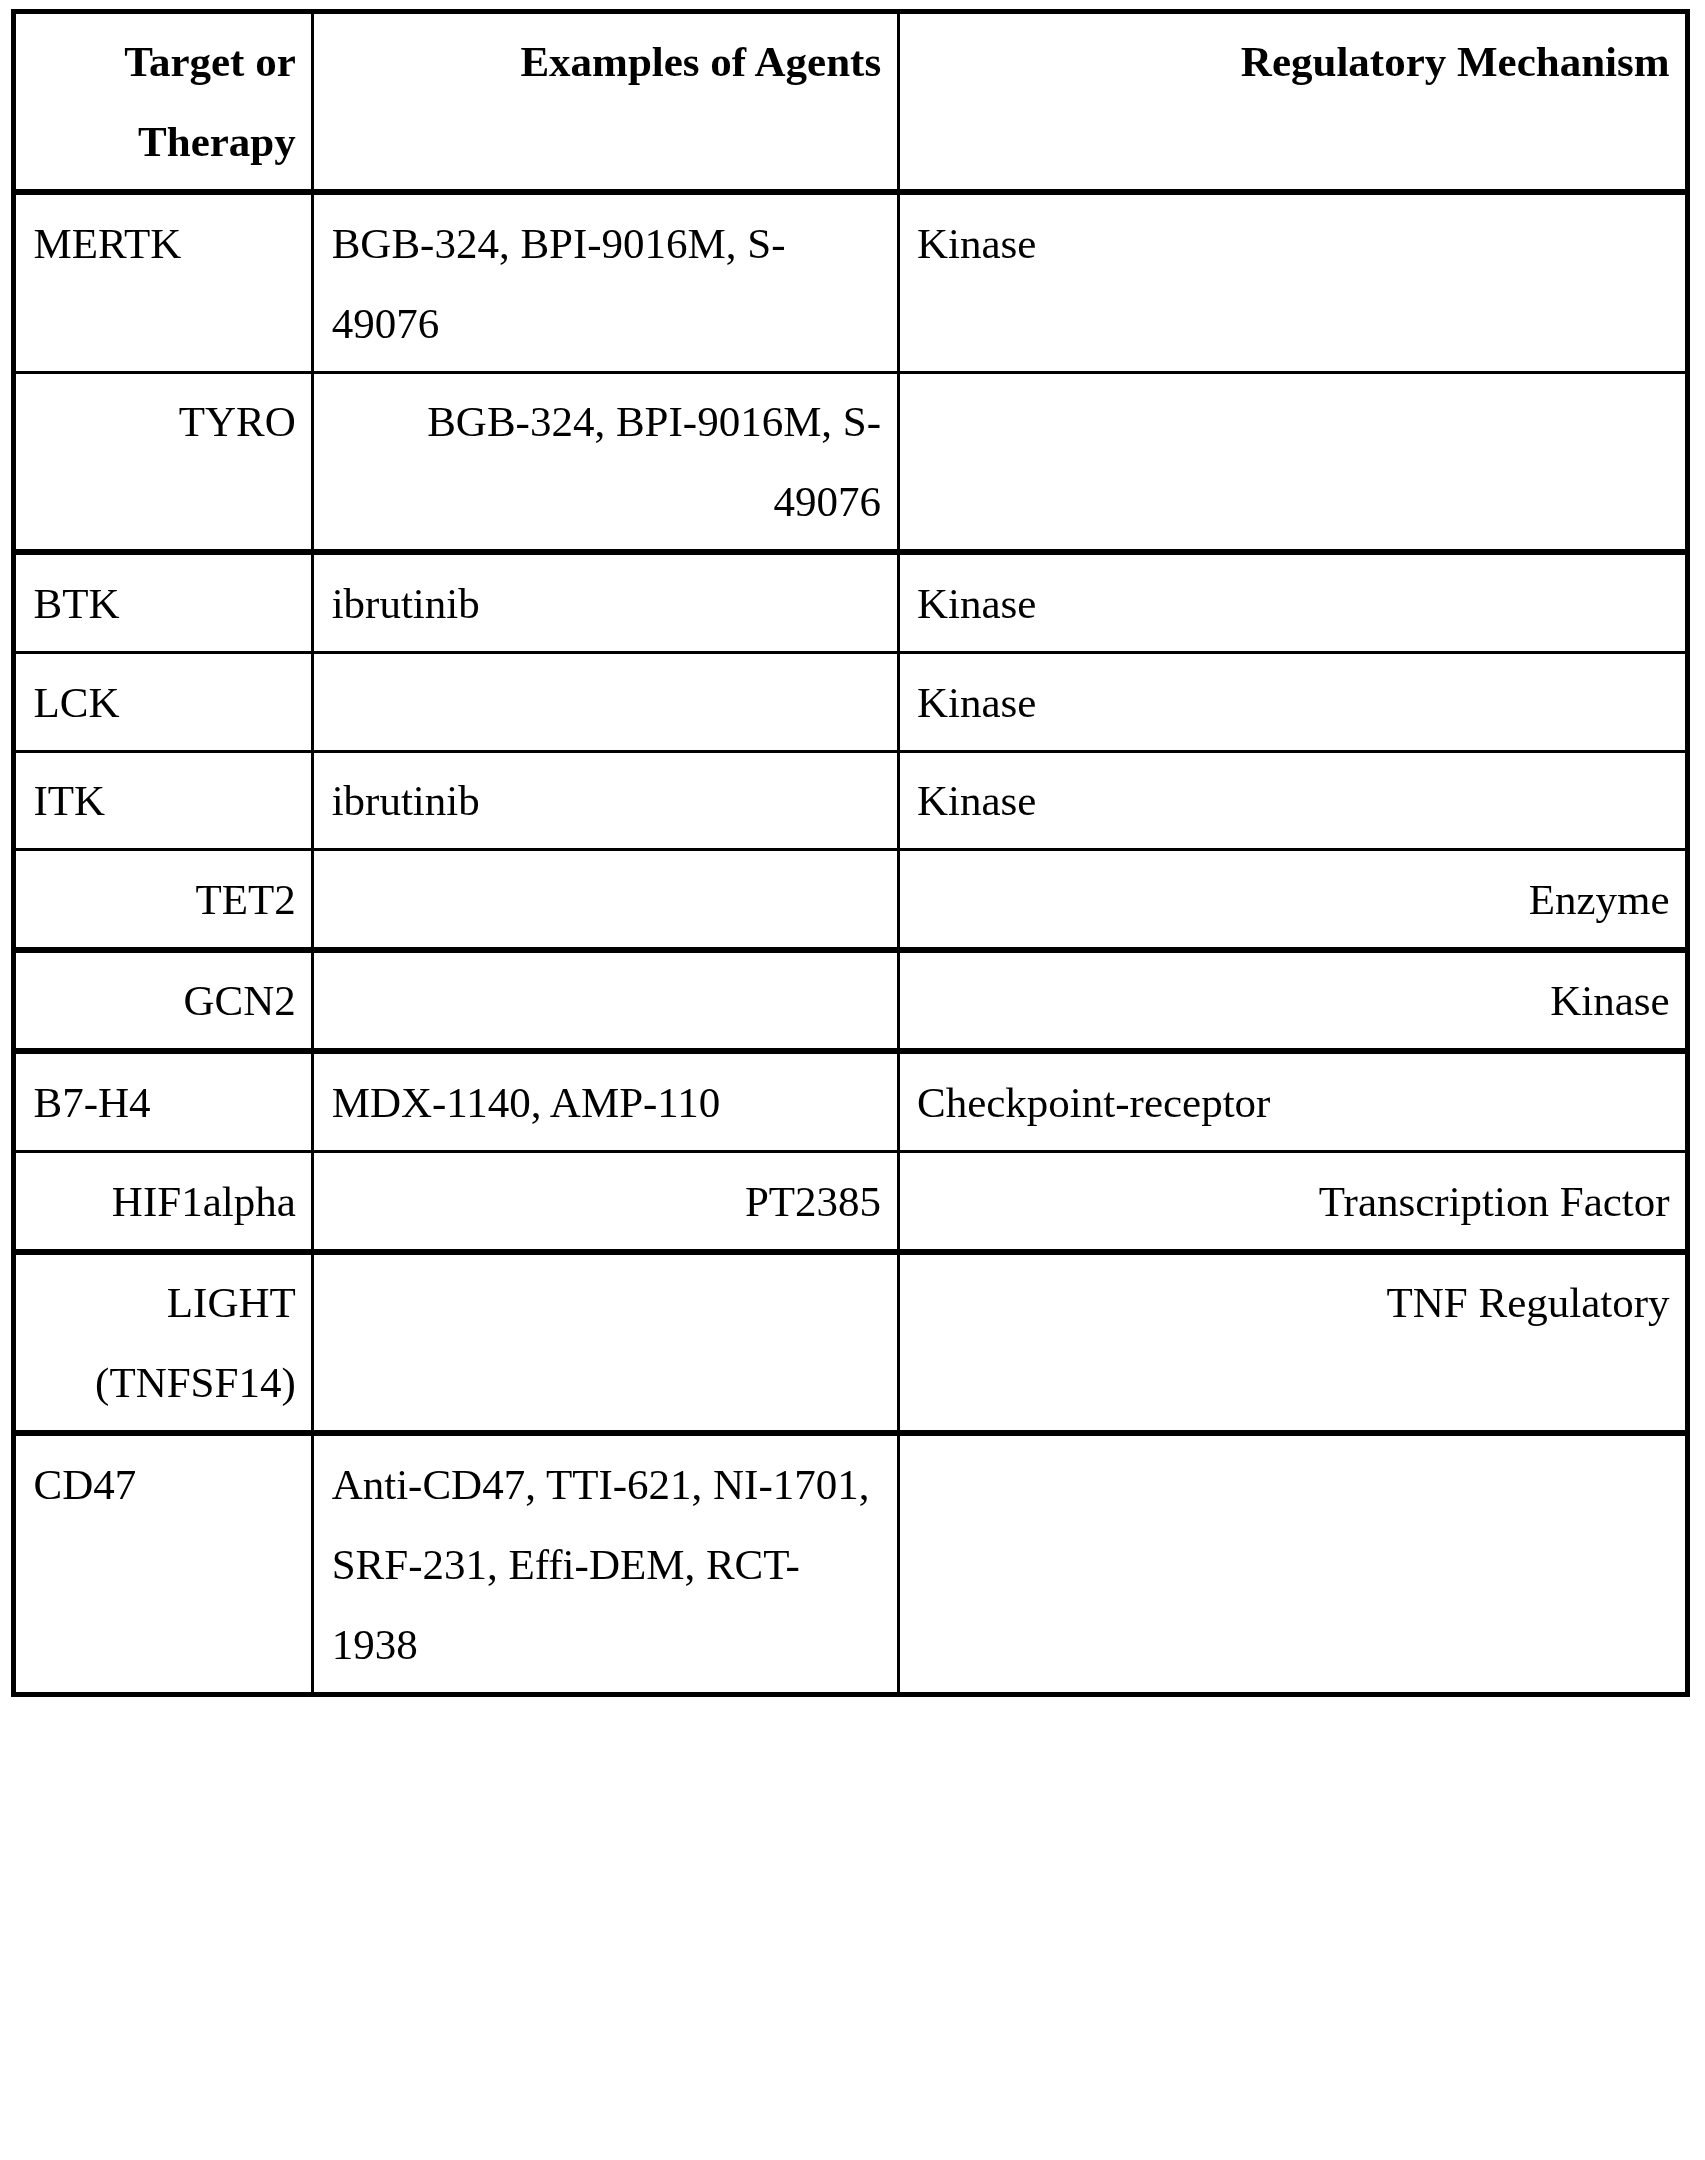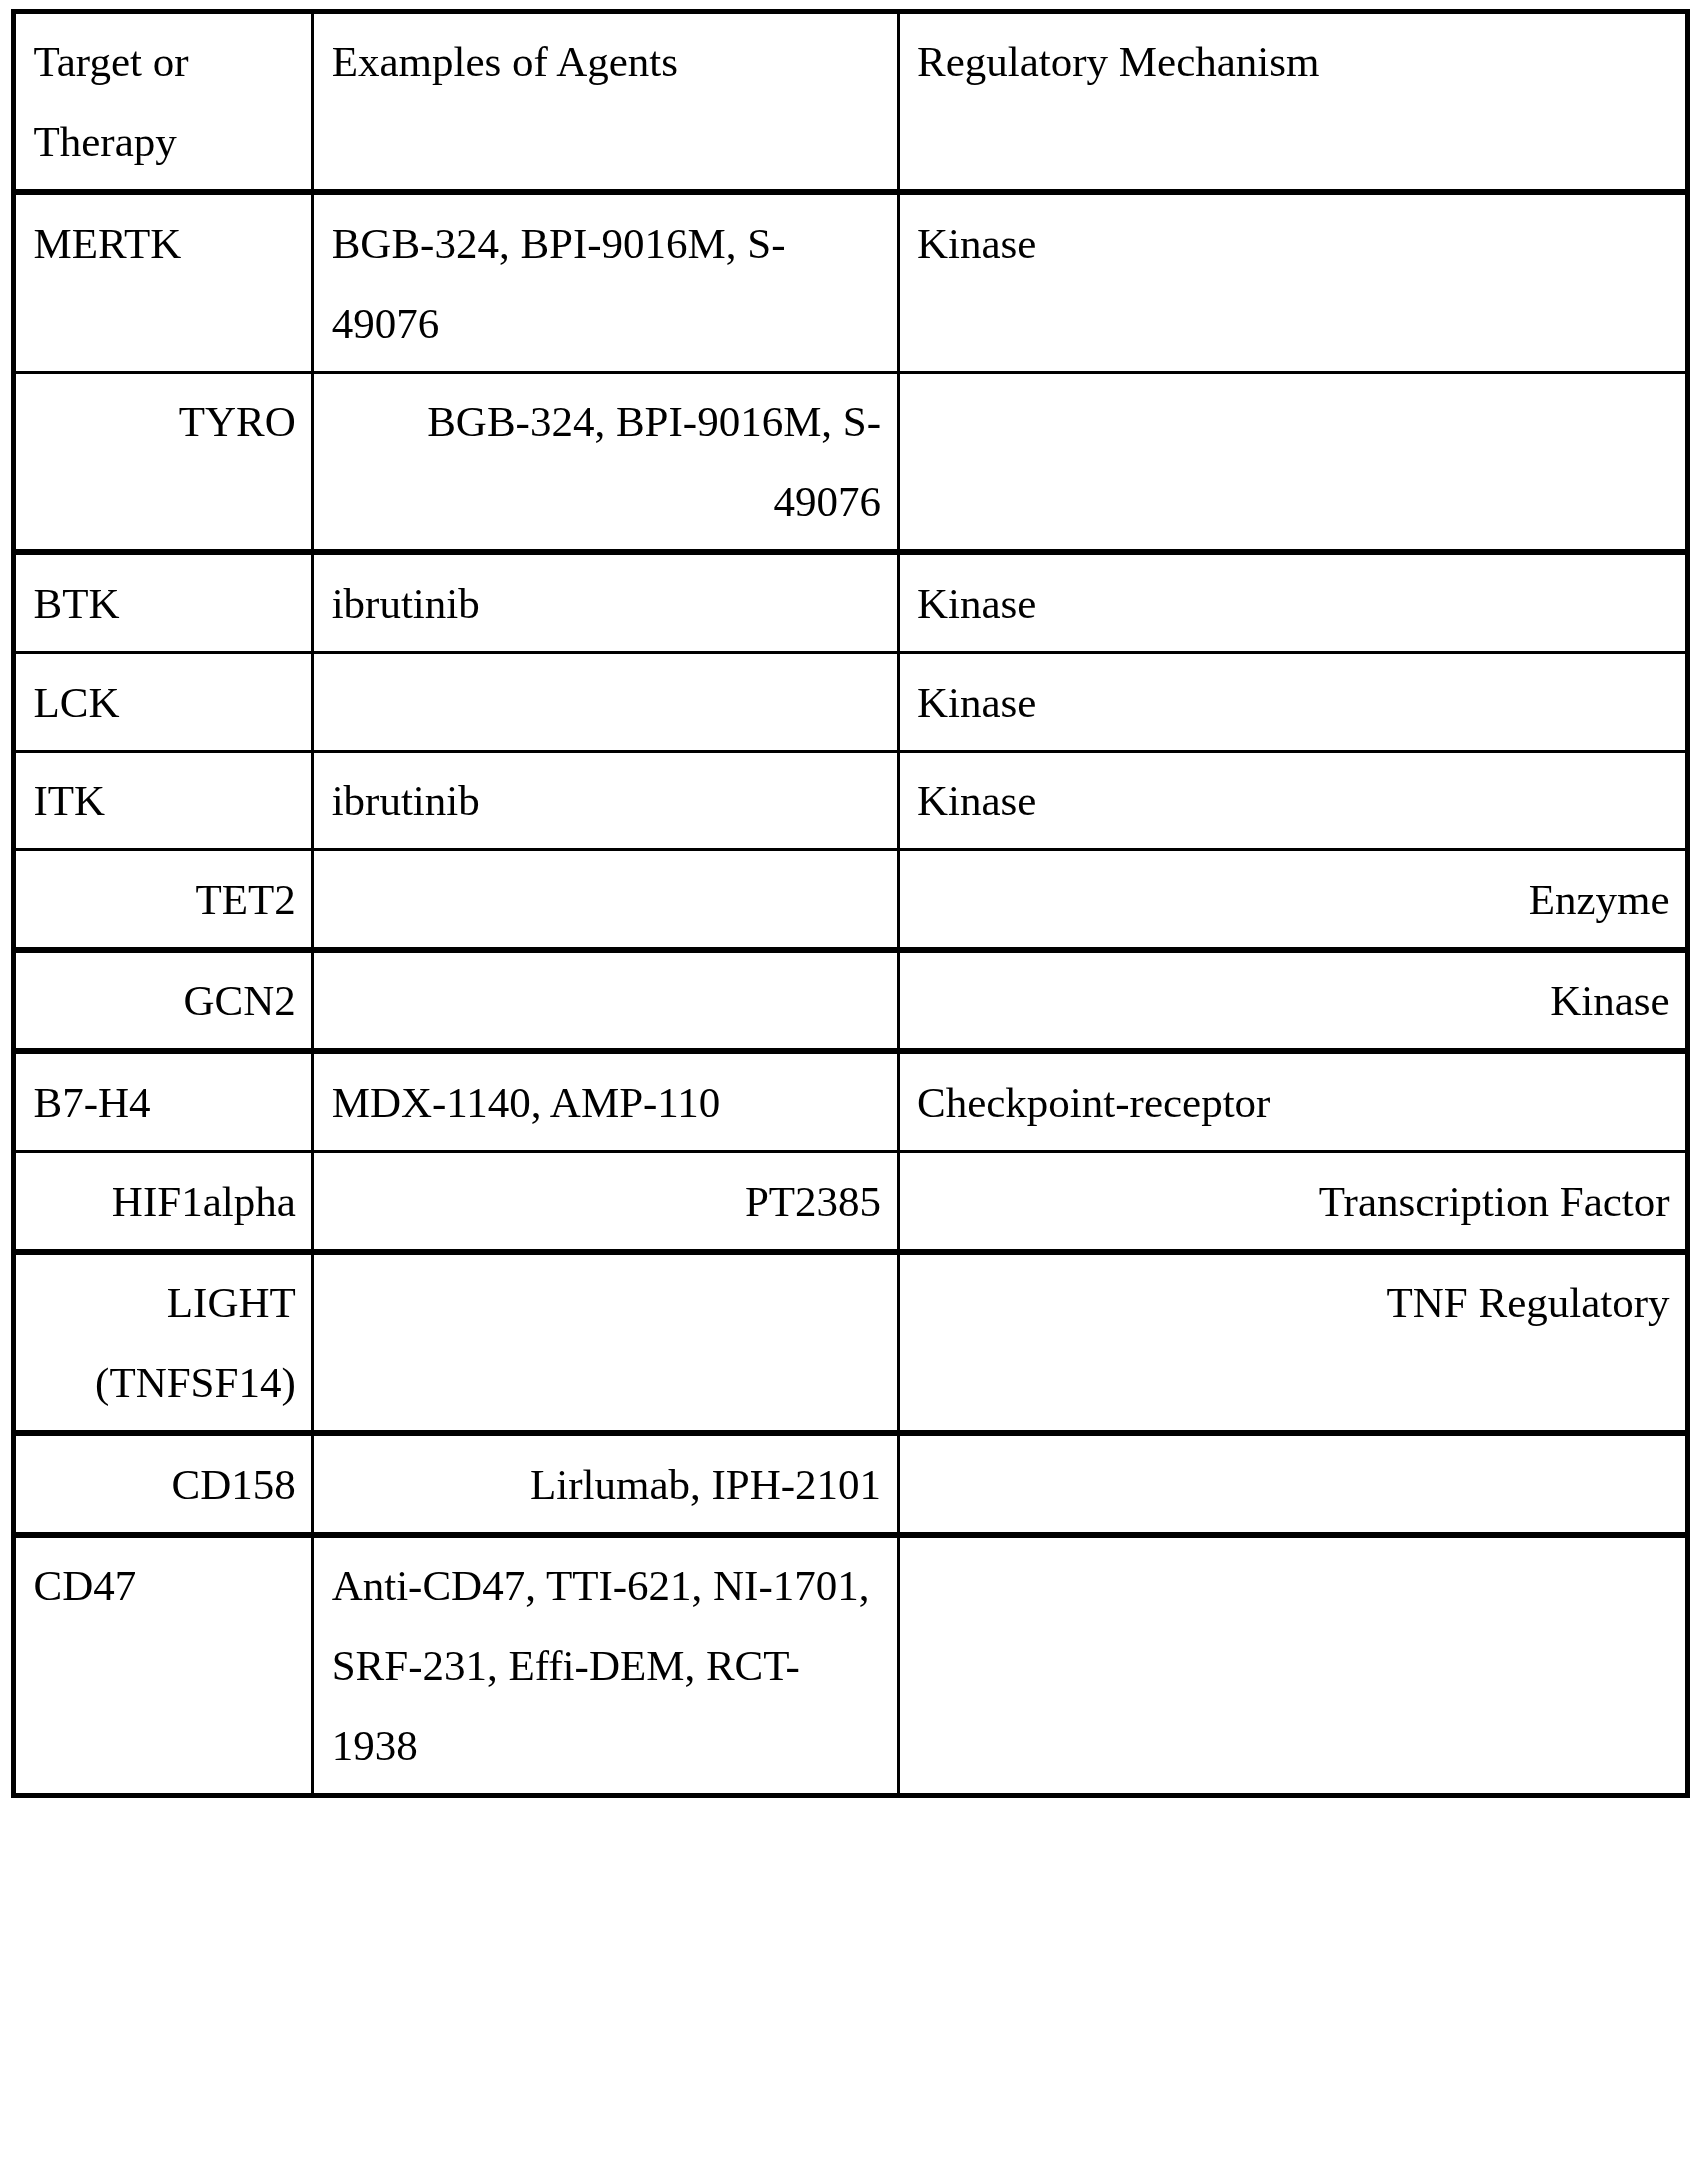--- a/index.html
+++ b/index.html
@@ -28,22 +28,23 @@
     vertical-align: top;
     text-align: left;
     padding: 8.6px 15.6px 7px 17.3px;
     font-size: 43px;
     line-height: 80px;
     color: #000;
     white-space: pre-line;
     overflow: hidden;
   }
   .doc-table th {
-    font-weight: normal;
+    font-weight: bold;
     border-bottom-width: 6px;
+    text-align: right;
   }
   .doc-table tr.thick > td {
     border-bottom-width: 6px;
     text-align: right;
   }
 </style>
 </head>
 <body>
 
 <table class="doc-table">
@@ -108,25 +109,20 @@
       <td>HIF1alpha</td>
       <td>PT2385</td>
       <td>Transcription Factor</td>
     </tr>
       <tr class="thick">
       <td>LIGHT
 (TNFSF14)</td>
       <td></td>
       <td>TNF Regulatory</td>
     </tr>
-      <tr class="thick">
-      <td>CD158</td>
-      <td>Lirlumab, IPH-2101</td>
-      <td></td>
-    </tr>
       <tr>
       <td>CD47</td>
       <td>Anti-CD47, TTI-621, NI-1701,
 SRF-231, Effi-DEM, RCT-
 1938</td>
       <td></td>
     </tr>
     </tbody>
 </table>
 

